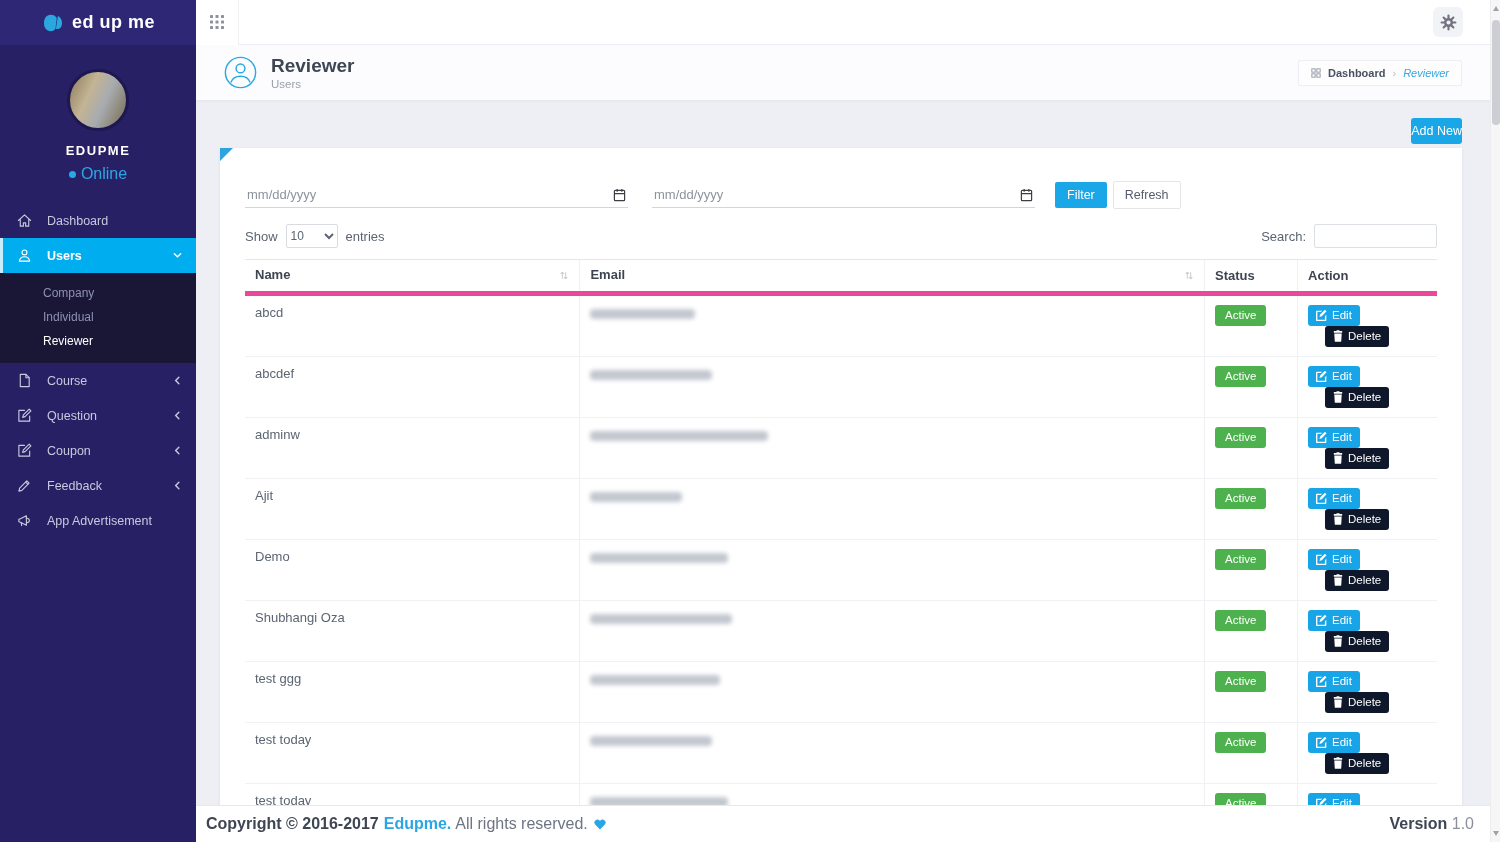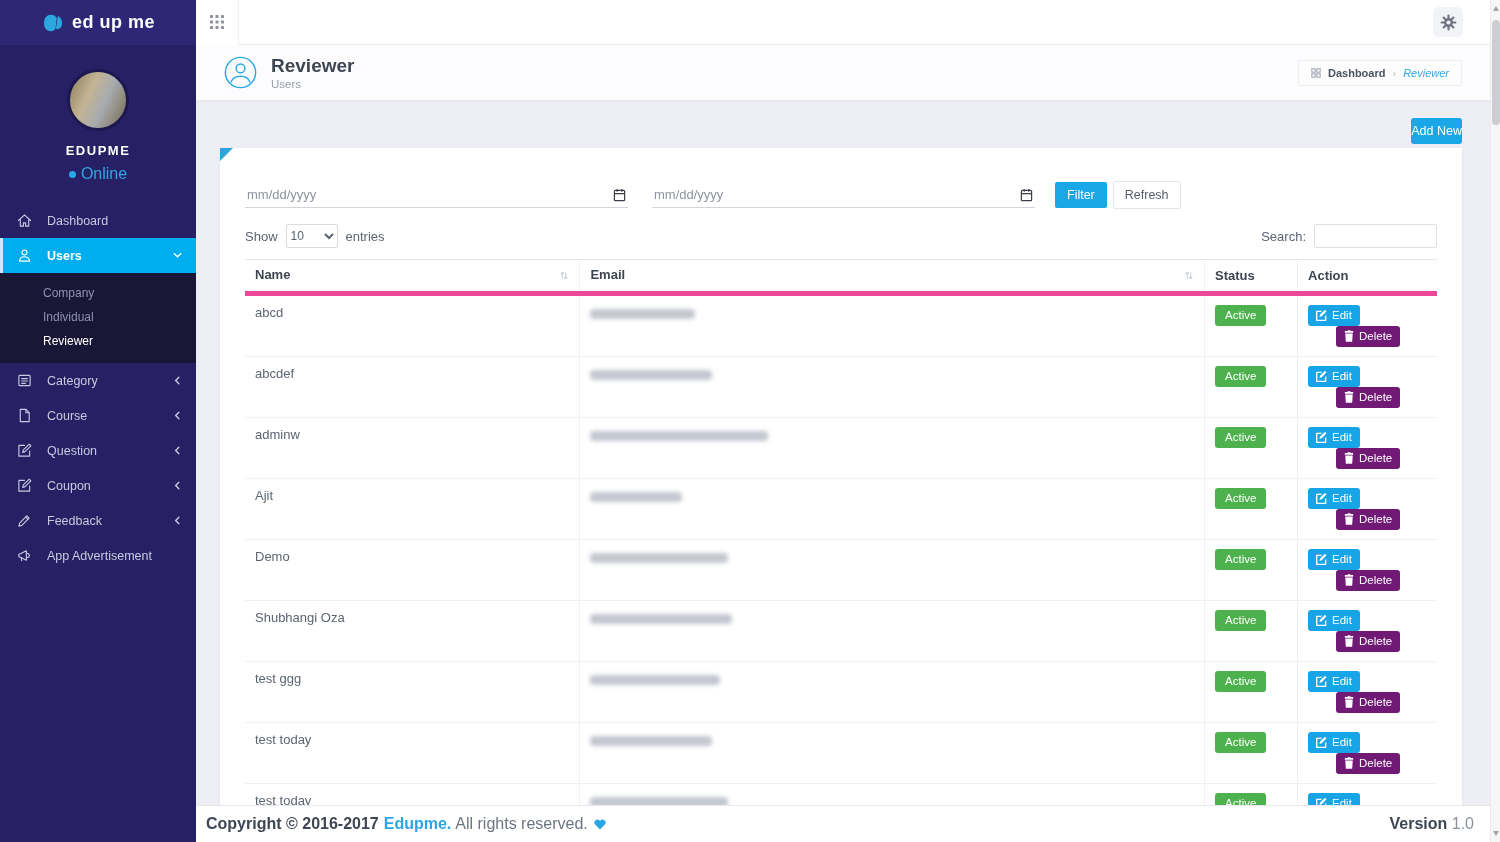--- a/index.html
+++ b/index.html
@@ -76,21 +76,21 @@
   th + th, td + td { border-left:1px solid #eef0f3; }
   tbody td { border-bottom:1px solid #f0f1f4; vertical-align:top; padding:9px 10px; height:43px; color:#5c6572; }
   .sort-ic { float:right; margin-top:2px; opacity:.9; }
   .email-blur { display:inline-block; height:10px; margin-top:4px; border-radius:4px;
                 background:#c3c7cf; filter:blur(2.2px); }
   .btn-status { background:#4db24d; color:#fff; border:none; border-radius:3px; font-size:11.5px;
                 padding:4px 10px 5px; cursor:pointer; font-family:inherit; }
   .btn-edit, .btn-delete { color:#fff; border:none; border-radius:3px; font-size:11.5px; padding:4px 8px 5px;
                 display:inline-flex; align-items:center; gap:5px; cursor:pointer; font-family:inherit; }
   .btn-edit { background:#18a5e8; }
-  .btn-delete { background:#701a75; margin-left:28px; }
+  .btn-delete { background:#0f172a; margin-left:17px; }
 
   .footer { position:absolute; left:0; bottom:0; width:100%; height:37px; background:#fff; border-top:1px solid #e7e8ec;
             display:flex; align-items:center; padding:0 26px 0 10px; font-size:16px; color:#6d7582; }
   .fc-bold { color:#3f4653; font-weight:700; }
   .fc-brand { color:#2aa6e4; font-weight:700; margin:0 4px 0 5px; cursor:pointer; }
   .fc-heart { margin-left:6px; display:flex; }
   .version { margin-left:auto; }
   .version b { color:#3f4653; }
   .version span { color:#8a919d; }
 
@@ -143,34 +143,20 @@
         <span class="chev">
           <svg width="9" height="9" viewBox="0 0 10 10" fill="none" stroke="currentColor" stroke-width="1.6" stroke-linecap="round">
             <path d="M1.5 3 5 6.5 8.5 3"></path>
           </svg>
         </span>
       </div>
       <div class="submenu">
         <div class="sub-item">Company</div>
         <div class="sub-item">Individual</div>
         <div class="sub-item active">Reviewer</div>
-      </div>
-      <div class="side-item">
-        <span class="icon">
-          <svg width="15" height="15" viewBox="0 0 16 16" fill="none" stroke="currentColor" stroke-width="1.2" stroke-linecap="round" stroke-linejoin="round">
-            <rect x="2" y="2.5" width="12" height="11" rx="1"></rect>
-            <path d="M5 6h6M5 8.5h6M5 11h4"></path>
-          </svg>
-        </span>
-        <span>Category</span>
-        <span class="chev">
-          <svg width="9" height="9" viewBox="0 0 10 10" fill="none" stroke="currentColor" stroke-width="1.6" stroke-linecap="round">
-            <path d="M6.5 1.5 3 5l3.5 3.5"></path>
-          </svg>
-        </span>
       </div>
       <div class="side-item">
         <span class="icon">
           <svg width="15" height="15" viewBox="0 0 16 16" fill="none" stroke="currentColor" stroke-width="1.2" stroke-linecap="round" stroke-linejoin="round">
             <path d="M3.5 1.5h6L13 5v9.5H3.5z"></path>
             <path d="M9.5 1.5V5H13"></path>
           </svg>
         </span>
         <span>Course</span>
         <span class="chev">

